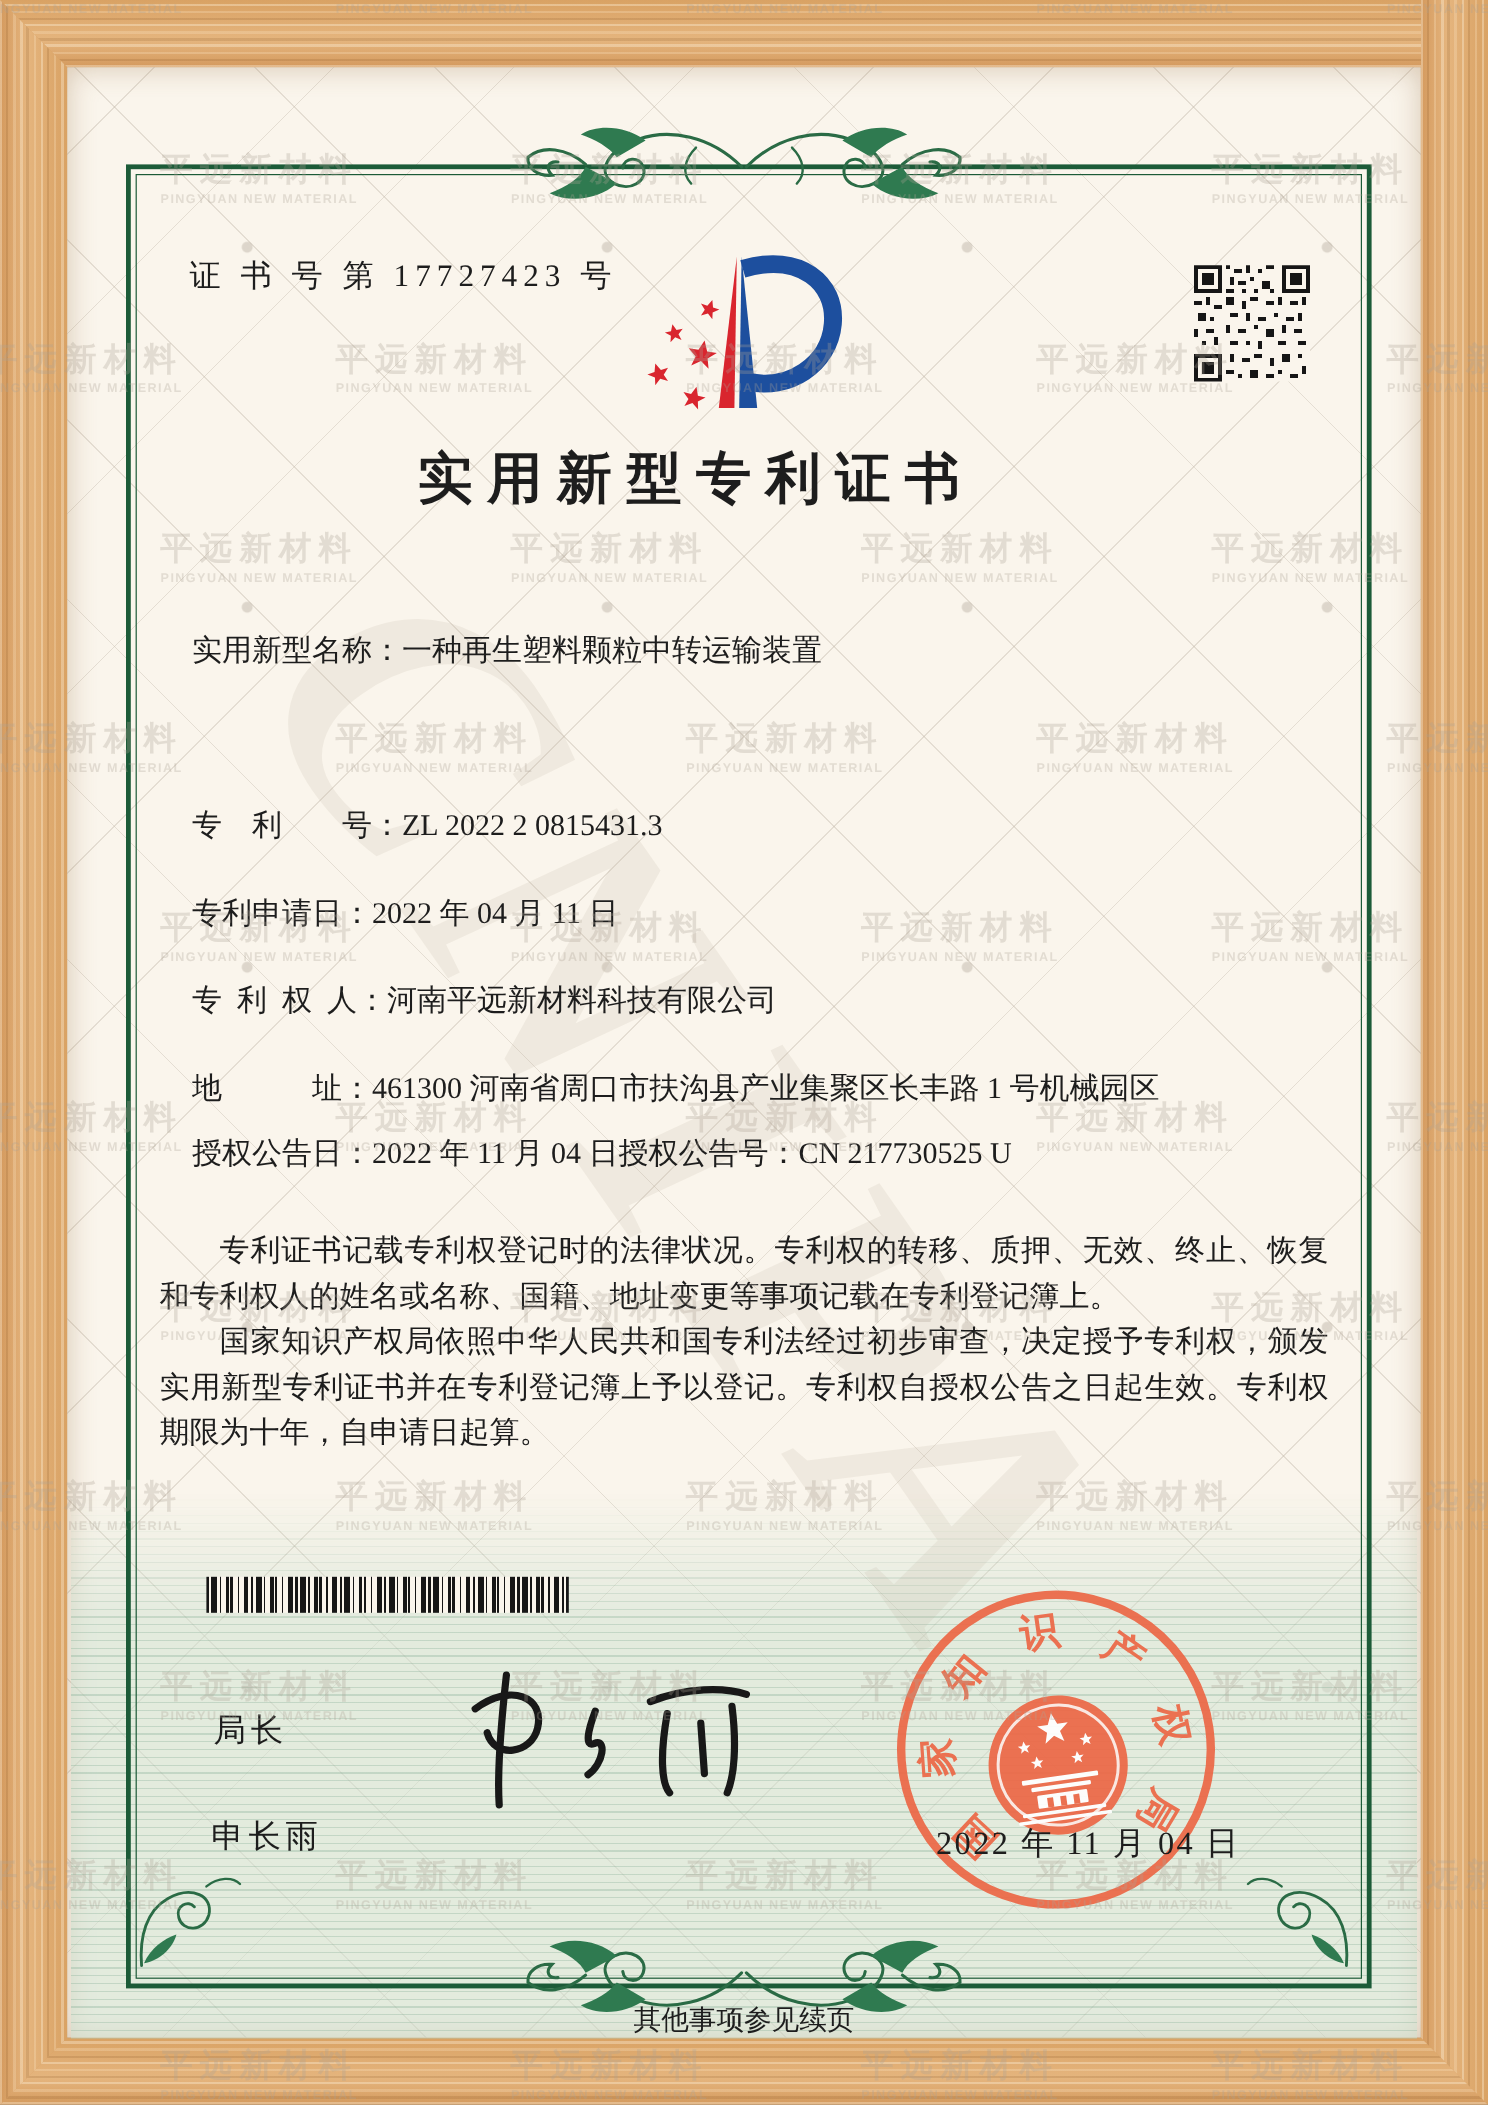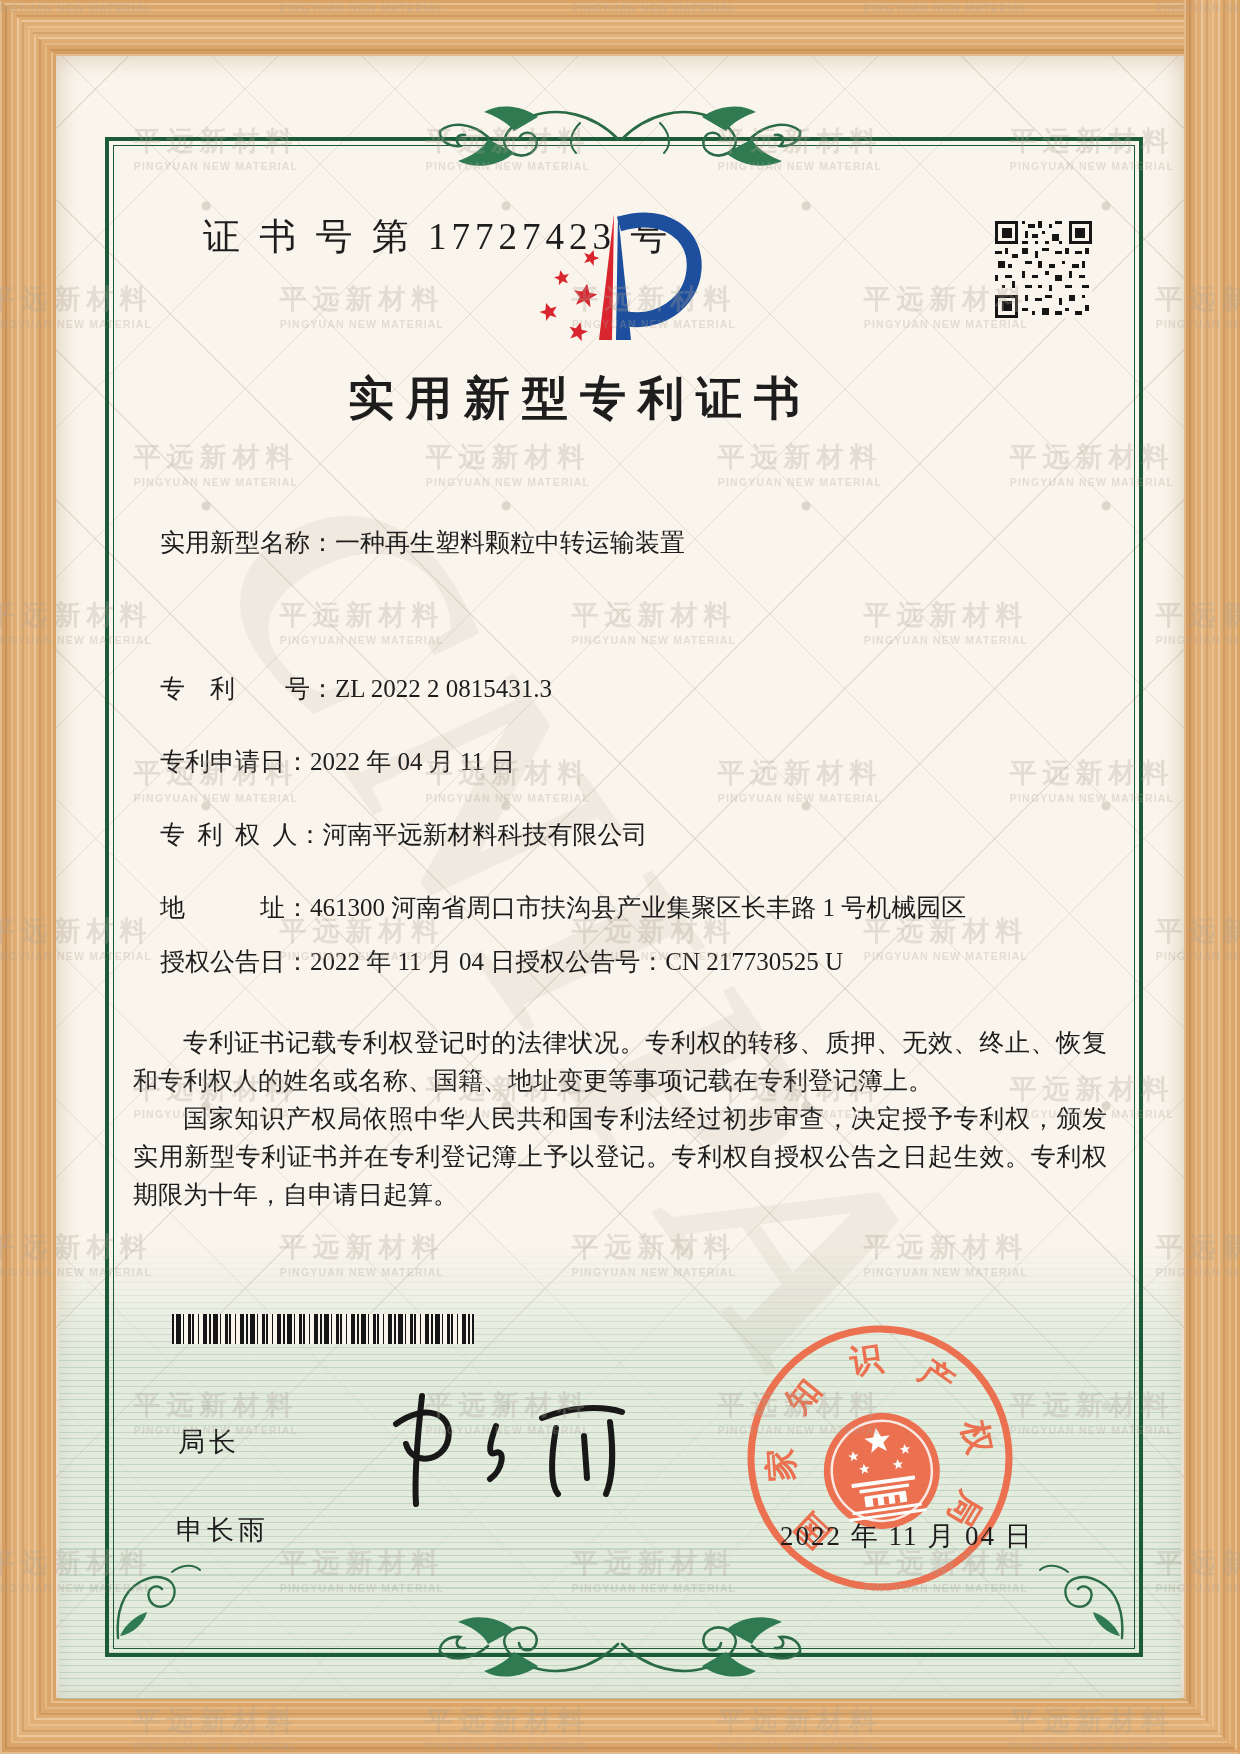--- a/index.html
+++ b/index.html
@@ -38,21 +38,21 @@
     font-weight:bold;color:rgba(185,173,158,.16);transform:rotate(55deg);transform-origin:left top;
     letter-spacing:24px;font-family:"Liberation Serif",serif;}
   
   .gborder{position:absolute;left:105px;top:137px;width:1030px;height:1512px;z-index:3;
     border:4px solid #1c5b38;}
   .gborder::after{content:"";position:absolute;left:4px;top:4px;right:4px;bottom:4px;
     border:1.5px solid #1c5b38;}
   .ornament{position:absolute;z-index:4;}
   
   .content{position:absolute;inset:0;z-index:5;color:#1d1d1d;}
-  .cert-no{position:absolute;left:158px;top:212px;font-size:37px;letter-spacing:5px;margin-left:45px;}
+  .cert-no{position:absolute;left:158px;top:212px;font-size:26px;letter-spacing:5px;}
   .title{position:absolute;left:65px;top:368px;width:1030px;text-align:center;
     font-size:46px;font-weight:bold;letter-spacing:12px;}
   .field{position:absolute;left:160px;display:flex;font-size:25px;line-height:37px;}
   .flabel{white-space:pre;}
   .fvalue{max-width:716px;}
   .para-block{position:absolute;left:133px;top:1024px;width:974px;font-size:25px;
     line-height:38px;text-align:justify;}
   .para-block p{margin:0;text-indent:2em;}
   .barcode{position:absolute;left:172px;top:1314px;width:302px;height:30px;
     background:repeating-linear-gradient(90deg,
@@ -313,20 +313,21 @@
         <text x="135" y="47" transform="rotate(-43 135 135)">知</text>
         <text x="135" y="47">识</text>
         <text x="135" y="47" transform="rotate(43 135 135)">产</text>
         <text x="135" y="47" transform="rotate(86 135 135)">权</text>
         <text x="135" y="47" transform="rotate(129 135 135)">局</text>
       </g>
     </svg>
 
     <div class="seal-date">2022 年 11 月 04 日</div>
 
+    <div class="footer-note">其他事项参见续页</div>
   </div>
 
   <div id="wm-layer">
       <div class="wm" style="left: -60px; top: -35px;">
         <div class="cn">平远新材料</div>
         <div class="en">PINGYUAN NEW MATERIAL</div>
       </div>
       <div class="wm" style="left: 232px; top: -35px;">
         <div class="cn">平远新材料</div>
         <div class="en">PINGYUAN NEW MATERIAL</div>

